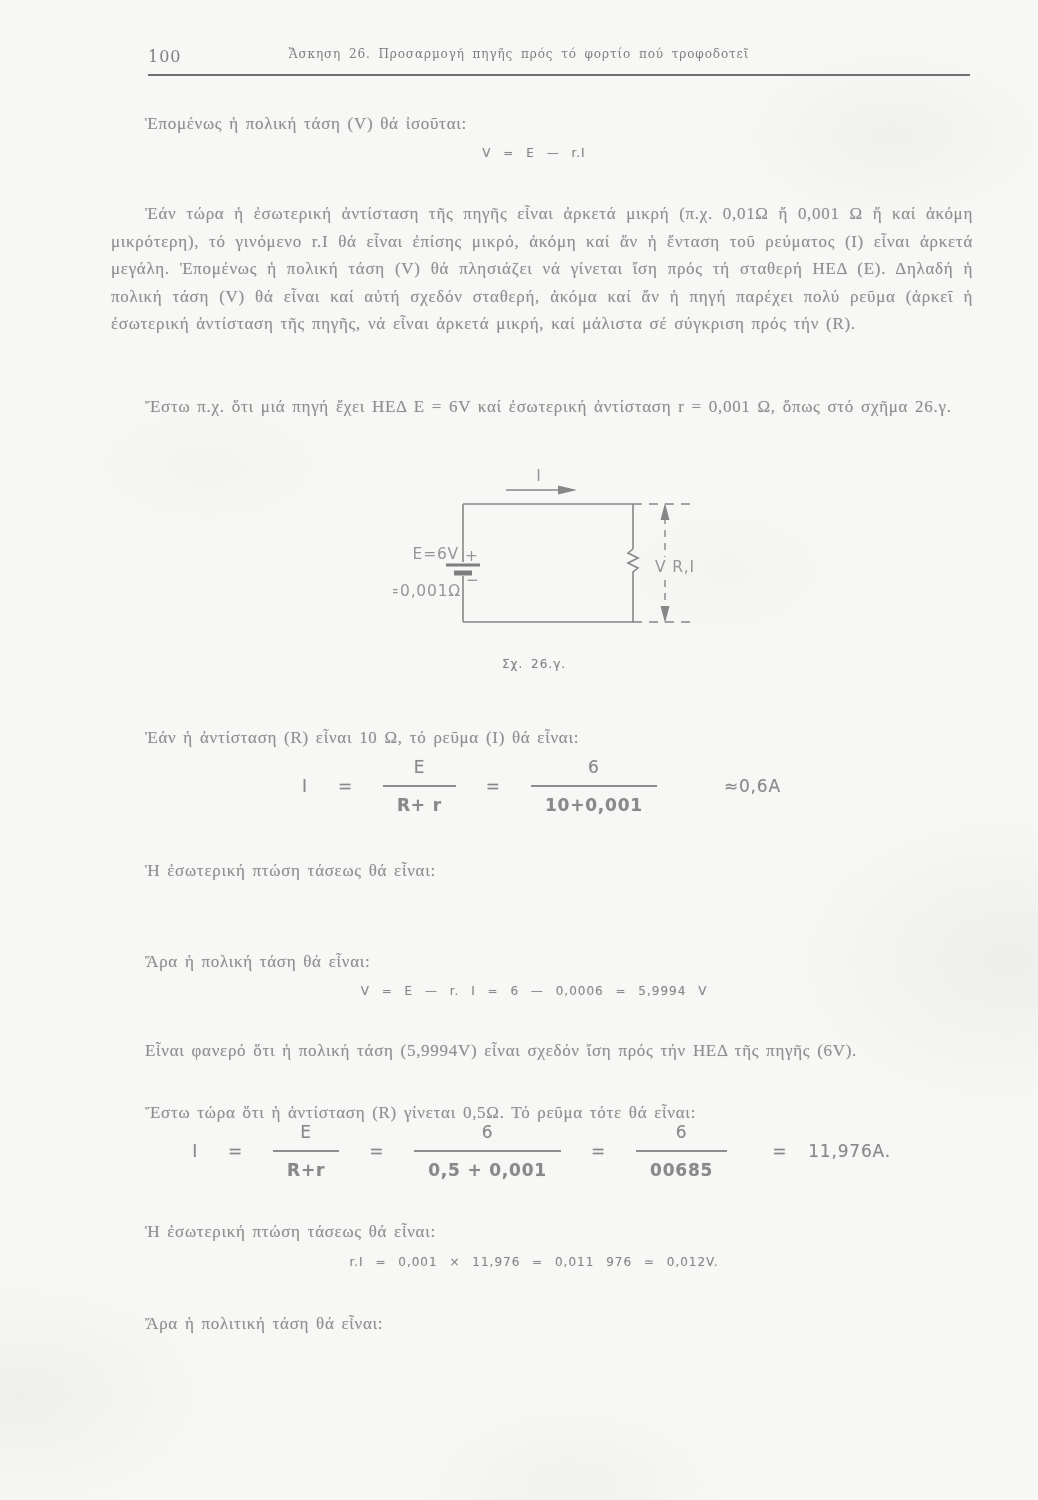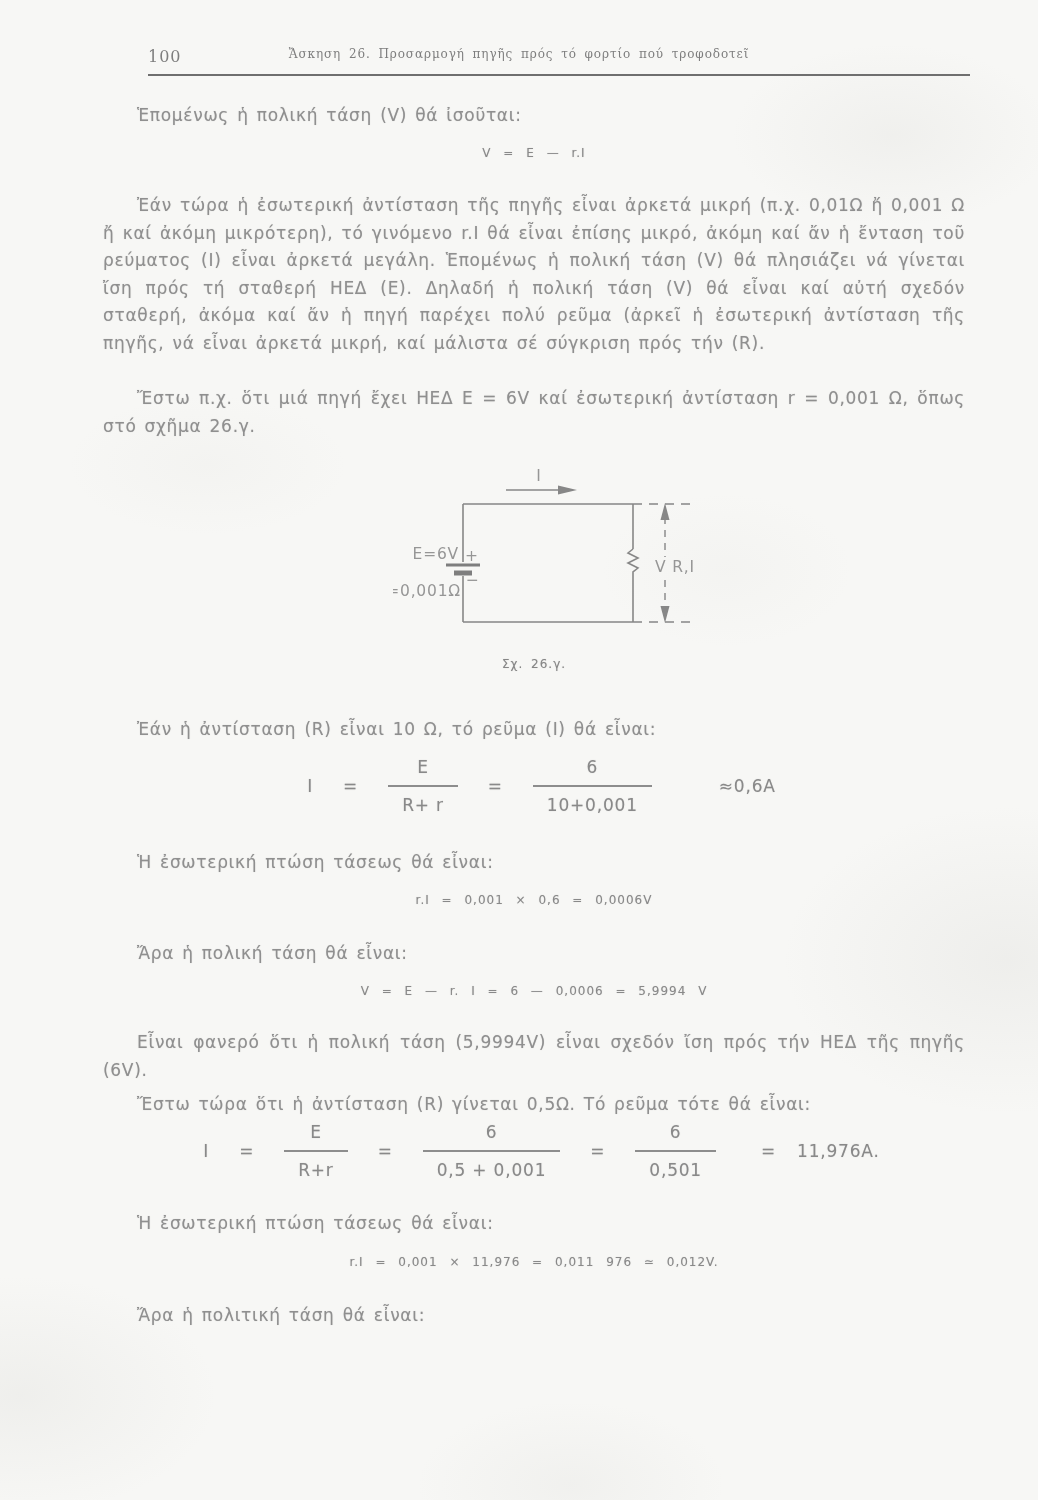--- a/index.html
+++ b/index.html
@@ -23,42 +23,43 @@
     position:absolute;left:148px;top:47px;
     font-family:"DejaVu Serif",serif;font-size:16px;color:#7e7e7e;letter-spacing:1px;
   }
   .running-title{
     position:absolute;left:0;top:47px;width:1038px;text-align:center;
     font-family:"DejaVu Serif",serif;font-size:12px;color:#7e7e7e;
     letter-spacing:.9px;word-spacing:3px;
   }
   .rule{position:absolute;left:148px;top:74px;width:822px;height:2px;background:#6f6f6f;}
   .para{
-    position:absolute;left:103px;width:862px;margin:0;
+    position:absolute;left:103px;width:862px;margin:8px;
     color:#8f8f8f;font-size:17px;line-height:27.5px;
     text-align:justify;text-indent:34px;
     letter-spacing:.7px;word-spacing:2px;
     text-shadow:0 0 1px rgba(150,150,150,.45);
+    font-family:Liberation Serif, serif;
   }
   .fline{
     position:absolute;left:103px;width:862px;text-align:center;
     color:#898989;font-size:12px;letter-spacing:1px;word-spacing:7px;
     text-shadow:0 0 1px rgba(150,150,150,.45);
   }
   .caption{font-weight:400;color:#868686;word-spacing:3px;}
   .eq-row{
     position:absolute;left:103px;width:862px;
     display:flex;justify-content:center;align-items:center;
     color:#898989;font-size:17px;letter-spacing:.8px;
     text-shadow:0 0 1px rgba(150,150,150,.45);
   }
   .tok{margin:0 15px;}
   .frac{display:inline-flex;flex-direction:column;align-items:center;margin:0 15px;}
   .frac .num{padding:0 14px 8px;}
-  .frac .den{padding:8px 14px 0;}
+  .frac .den{padding:8px 14px 0;font-weight:bold;}
   .frac .bar{align-self:stretch;height:2px;background:#8d8d8d;}
   .result{margin-left:52px;}
   .result-tight{margin-left:6px;}
   .fig{position:absolute;left:393px;top:455px;}
   .fig text{font-family:"DejaVu Sans",sans-serif;fill:#969696;font-size:15.5px;letter-spacing:.8px;}
 </style>
 </head>
 <body>
 
 <div class="page">
@@ -120,21 +121,20 @@
     <span class="frac">
       <span class="num">6</span>
       <span class="bar"></span>
       <span class="den">10+0,001</span>
     </span>
     <span class="result">≈0,6A</span>
   </div>
 
   <p class="para" style="top:849px;">Ἡ ἐσωτερική πτώση τάσεως θά εἶναι:</p>
 
-  <div class="fline" style="top:893px;">r.I = 0,001 × 0,6 = 0,0006V</div>
 
   <p class="para" style="top:940px;">Ἄρα ἡ πολική τάση θά εἶναι:</p>
 
   <div class="fline" style="top:984px;">V = E — r. I = 6 — 0,0006 = 5,9994 V</div>
 
   <p class="para" style="top:1029px;">Εἶναι φανερό ὅτι ἡ πολική τάση (5,9994V) εἶναι σχεδόν ἴση πρός τήν ΗΕΔ τῆς πηγῆς (6V).</p>
 
   <p class="para" style="top:1091px;">Ἔστω τώρα ὅτι ἡ ἀντίσταση (R) γίνεται 0,5Ω. Τό ρεῦμα τότε θά εἶναι:</p>
 
   <div class="eq-row" style="top:1122px;">
@@ -148,21 +148,21 @@
     <span class="tok">=</span>
     <span class="frac">
       <span class="num">6</span>
       <span class="bar"></span>
       <span class="den">0,5 + 0,001</span>
     </span>
     <span class="tok">=</span>
     <span class="frac">
       <span class="num">6</span>
       <span class="bar"></span>
-      <span class="den">0,501</span>
+      <span class="den">00685</span>
     </span>
     <span class="tok result-tight" style="margin-left:30px;">=</span>
     <span class="result-tight">11,976A.</span>
   </div>
 
   <p class="para" style="top:1210px;">Ἡ ἐσωτερική πτώση τάσεως θά εἶναι:</p>
 
   <div class="fline" style="top:1255px;text-align:center;">r.I = 0,001 × 11,976 = 0,011 976 ≃ 0,012V.</div>
 
   <p class="para" style="top:1302px;">Ἄρα ἡ πολιτική τάση θά εἶναι:</p>

